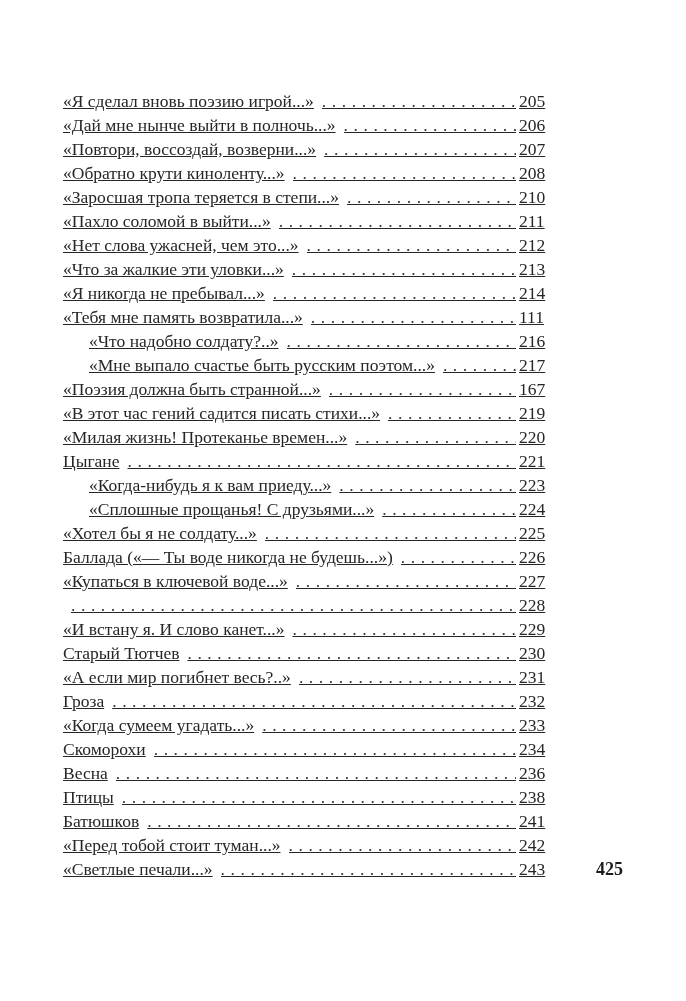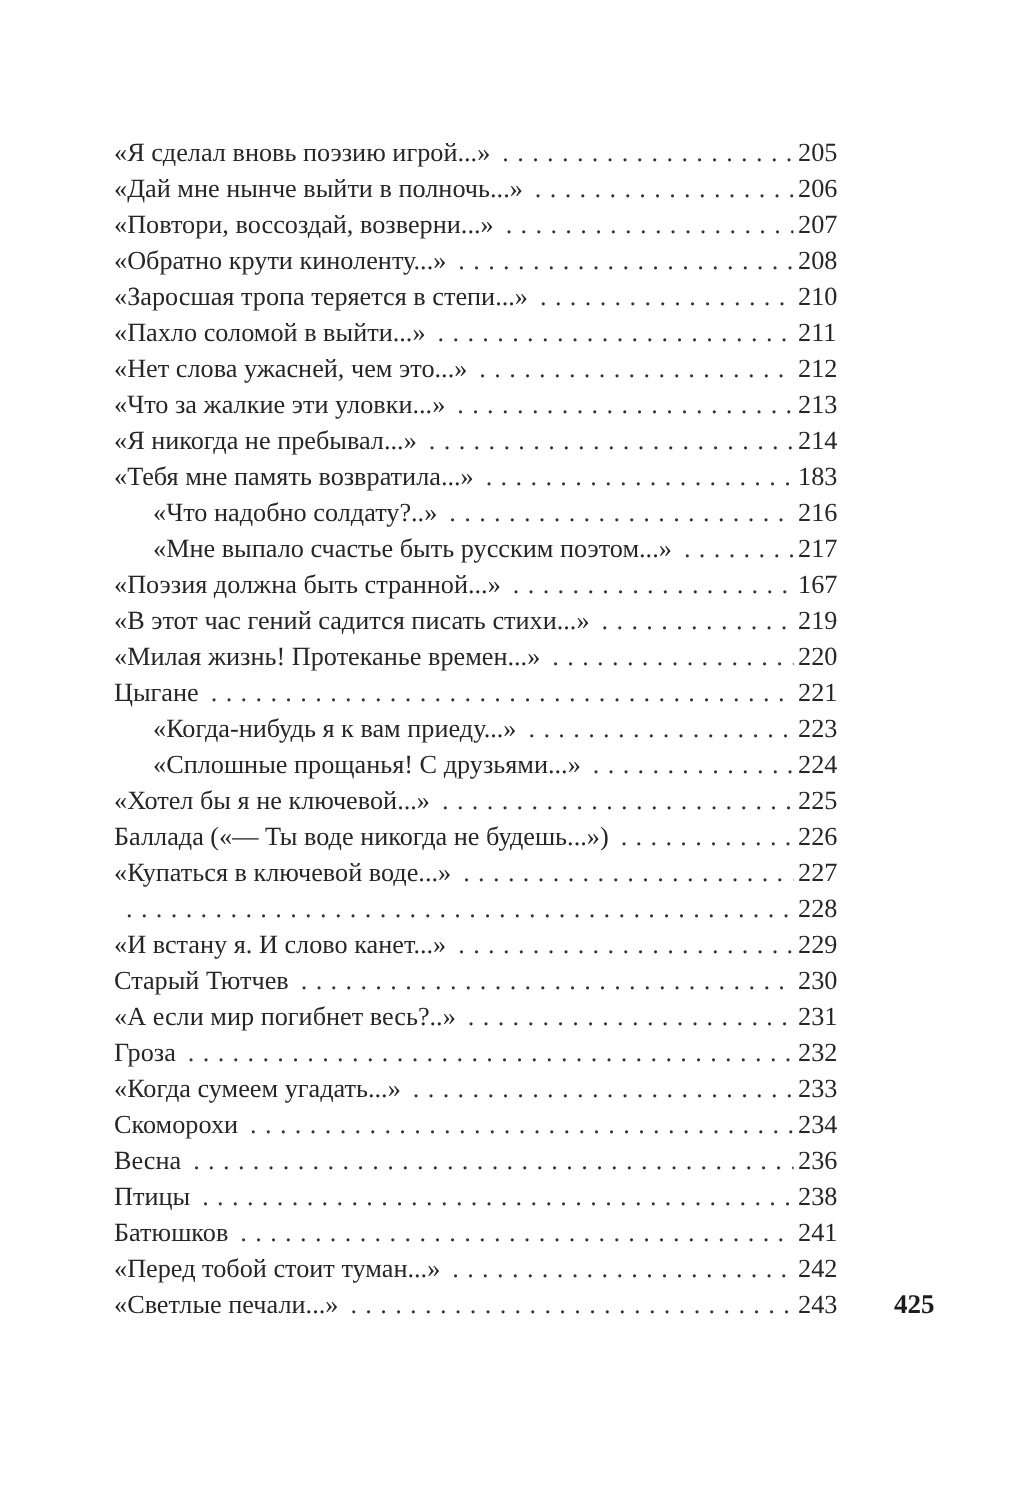--- a/index.html
+++ b/index.html
@@ -10,23 +10,24 @@
   }
   .book-page {
     position: relative;
     width: 686px; height: 1001px;
     background: #ffffff;
     overflow: hidden;
     color: #262626;
   }
   .toc {
     position: absolute;
-    left: 76px;
+    left: 63px;
     top: 89px;
     width: 484px;
+    text-decoration: underline;
   }
   .row {
     display: flex;
     align-items: baseline;
     height: 24px;
     line-height: 24px;
     font-size: 17.5px;
     cursor: default;
   }
   .row.indent { padding-left: 6px; margin-left: 20px; }
@@ -105,21 +106,21 @@
     <span class="pagenum">213</span>
   </div>
       <div class="row">
     <span class="title">«Я никогда не пребывал...»</span>
     <span class="leader">. . . . . . . . . . . . . . . . . . . . . . . . . . . . . . . . . . . . . . . . . . . . . . . . . . . . . . . . . . . . . . . . . . . . . . . . . . . . . . . . . . . . . . . . . .</span>
     <span class="pagenum">214</span>
   </div>
       <div class="row">
     <span class="title">«Тебя мне память возвратила...»</span>
     <span class="leader">. . . . . . . . . . . . . . . . . . . . . . . . . . . . . . . . . . . . . . . . . . . . . . . . . . . . . . . . . . . . . . . . . . . . . . . . . . . . . . . . . . . . . . . . . .</span>
-    <span class="pagenum">183</span>
+    <span class="pagenum">111</span>
   </div>
       <div class="row indent">
     <span class="title">«Что надобно солдату?..»</span>
     <span class="leader">. . . . . . . . . . . . . . . . . . . . . . . . . . . . . . . . . . . . . . . . . . . . . . . . . . . . . . . . . . . . . . . . . . . . . . . . . . . . . . . . . . . . . . . . . .</span>
     <span class="pagenum">216</span>
   </div>
       <div class="row indent">
     <span class="title">«Мне выпало счастье быть русским поэтом...»</span>
     <span class="leader">. . . . . . . . . . . . . . . . . . . . . . . . . . . . . . . . . . . . . . . . . . . . . . . . . . . . . . . . . . . . . . . . . . . . . . . . . . . . . . . . . . . . . . . . . .</span>
     <span class="pagenum">217</span>
@@ -148,21 +149,21 @@
     <span class="title">«Когда-нибудь я к вам приеду...»</span>
     <span class="leader">. . . . . . . . . . . . . . . . . . . . . . . . . . . . . . . . . . . . . . . . . . . . . . . . . . . . . . . . . . . . . . . . . . . . . . . . . . . . . . . . . . . . . . . . . .</span>
     <span class="pagenum">223</span>
   </div>
       <div class="row indent">
     <span class="title">«Сплошные прощанья! С друзьями...»</span>
     <span class="leader">. . . . . . . . . . . . . . . . . . . . . . . . . . . . . . . . . . . . . . . . . . . . . . . . . . . . . . . . . . . . . . . . . . . . . . . . . . . . . . . . . . . . . . . . . .</span>
     <span class="pagenum">224</span>
   </div>
       <div class="row">
-    <span class="title">«Хотел бы я не ключевой...»</span>
+    <span class="title">«Хотел бы я не солдату...»</span>
     <span class="leader">. . . . . . . . . . . . . . . . . . . . . . . . . . . . . . . . . . . . . . . . . . . . . . . . . . . . . . . . . . . . . . . . . . . . . . . . . . . . . . . . . . . . . . . . . .</span>
     <span class="pagenum">225</span>
   </div>
       <div class="row">
     <span class="title">Баллада («— Ты воде никогда не будешь...»)</span>
     <span class="leader">. . . . . . . . . . . . . . . . . . . . . . . . . . . . . . . . . . . . . . . . . . . . . . . . . . . . . . . . . . . . . . . . . . . . . . . . . . . . . . . . . . . . . . . . . .</span>
     <span class="pagenum">226</span>
   </div>
       <div class="row">
     <span class="title">«Купаться в ключевой воде...»</span>

